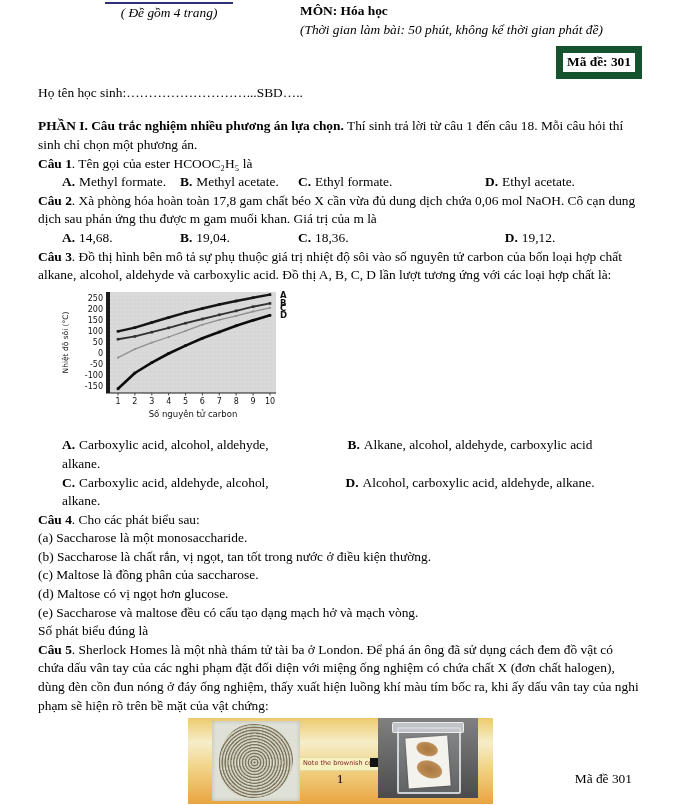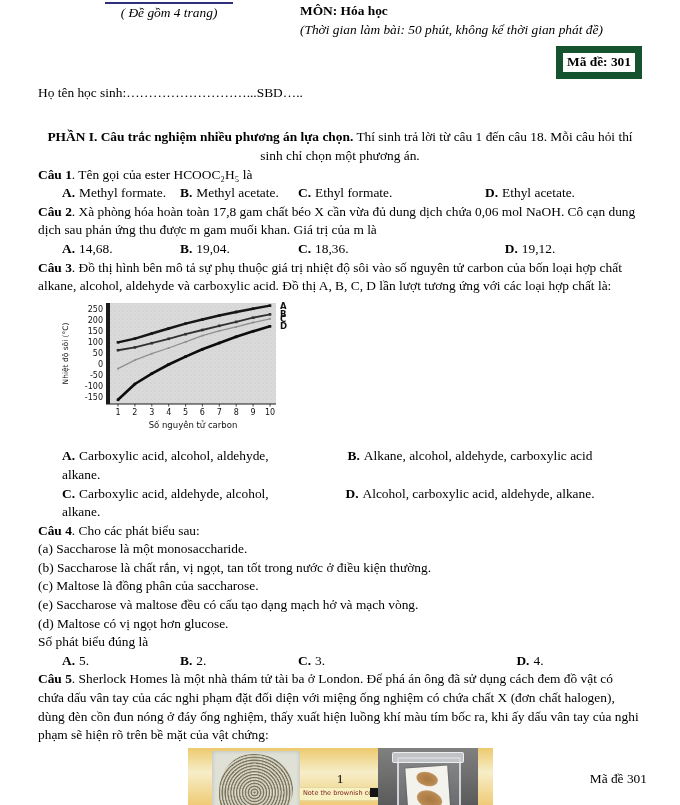--- a/index.html
+++ b/index.html
@@ -12,21 +12,21 @@
   
   .hdr{display:flex;}
   .hdr-left{width:262px;text-align:center;}
   .top-rule{width:128px;margin:0 auto;border-top:2px solid #2e2e7a;height:0;}
   .it{font-style:italic;}
   .bold{font-weight:bold;}
   .hdr-right{flex:1;text-align:left;}
   .code-row{text-align:right;margin-top:7px;}
   .code-box{display:inline-block;border:7px solid #14532d;font-weight:bold;padding:0 4px;}
   .student{margin-top:5px;}
-  .part-head{margin-top:26px;text-align:center;}
+  .part-head{margin-top:15px;}
   
   .opts{display:flex;padding-left:24px;}
   .o1,.o2{width:118px;}
   .o3{width:120px;}
   .o4{flex:1;text-align:center;}
   .ow{width:236px;}
   .ol{font-weight:bold;margin-right:4px;}
   
   .chart-wrap{margin:2px 0 2px 20px;width:260px;}
   .tick{font:8px "DejaVu Sans",sans-serif;fill:#111;}
@@ -52,21 +52,21 @@
   .jar-lid{position:absolute;left:-7px;top:-7px;width:70px;height:9px;background:rgba(210,213,218,.8);
     border:1px solid rgba(242,242,242,.9);border-radius:2px;}
   .paper{position:absolute;left:8px;top:8px;width:42px;height:50px;background:#f4f2ec;
     transform:rotate(-4deg);box-shadow:0 0 2px rgba(0,0,0,.4);}
   .print{position:absolute;border-radius:50%;
     background:radial-gradient(ellipse,#a97840 0%,#b98a52 60%,rgba(185,138,82,.25) 100%);}
   .p1{left:10px;top:5px;width:22px;height:14px;transform:rotate(18deg);}
   .p2{left:9px;top:24px;width:26px;height:17px;transform:rotate(22deg);}
   
   .footer-page{position:absolute;bottom:16px;left:0;width:100%;text-align:center;}
-  .footer-code{position:absolute;bottom:16px;right:33px;}
+  .footer-code{position:absolute;bottom:16px;right:48px;}
 </style>
 </head>
 <body>
 
 <div class="page">
 
   <div class="hdr">
     <div class="hdr-left">
       <div class="top-rule"></div>
       <div class="it">( Đề gồm 4 trang)</div>
@@ -211,29 +211,23 @@
     <span class="ow"><b class="ol">C.</b><span>Carboxylic acid, aldehyde, alcohol, alkane.</span></span>
     <span class="o4"><b class="ol">D.</b><span>Alcohol, carboxylic acid, aldehyde, alkane.</span></span>
   </div>
 
   <div class="para">
     <b>Câu 4</b><span>. Cho các phát biểu sau:</span>
   </div>
   <div class="stmt">(a) Saccharose là một monosaccharide.</div>
   <div class="stmt">(b) Saccharose là chất rắn, vị ngọt, tan tốt trong nước ở điều kiện thường.</div>
   <div class="stmt">(c) Maltose là đồng phân của saccharose.</div>
+  <div class="stmt">(d) Maltose có vị ngọt hơn glucose.</div>
   <div class="stmt">(e) Saccharose và maltose đều có cấu tạo dạng mạch hở và mạch vòng.</div>
-  <div class="stmt">(d) Maltose có vị ngọt hơn glucose.</div>
   <div class="stmt">Số phát biểu đúng là</div>
-  <div class="opts">
-    <span class="o1"><b class="ol">A.</b><span>5.</span></span>
-    <span class="o2"><b class="ol">B.</b><span>2.</span></span>
-    <span class="o3"><b class="ol">C.</b><span>3.</span></span>
-    <span class="o4"><b class="ol">D.</b><span>4.</span></span>
-  </div>
 
   <div class="para">
     <b>Câu 5</b><span>. Sherlock Homes là một nhà thám tử tài ba ở London. Để phá án ông đã sử dụng cách đem đồ vật có chứa dấu vân tay của các nghi phạm đặt đối diện với miệng ống nghiệm có chứa chất X (đơn chất halogen), dùng đèn cồn đun nóng ở đáy ống nghiệm, thấy xuất hiện luồng khí màu tím bốc ra, khi ấy dấu vân tay của nghi phạm sẽ hiện rõ trên bề mặt của vật chứng:</span>
   </div>
   <div class="photo-strip">
     <div class="fp-photo">
       <div class="fp-blob"></div>
     </div>
     <div class="note-label">Note the brownish color.</div>
     <div class="note-bar"></div>

